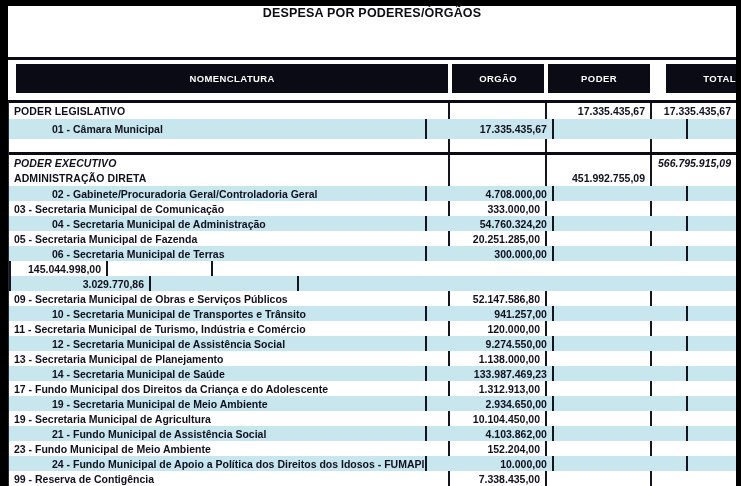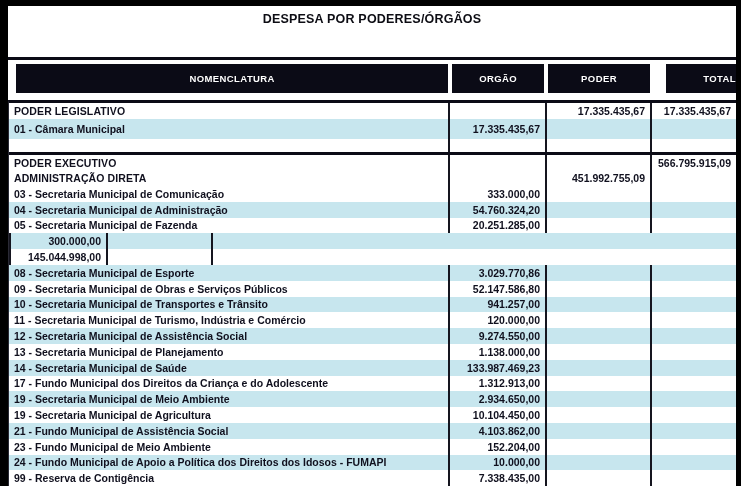--- a/index.html
+++ b/index.html
@@ -2,42 +2,42 @@
 <html><head>
 <meta charset="utf-8">
 <style>
   html,body{margin:0;padding:0;background:#000;}
   .screen{
     position:relative;width:741px;height:486px;background:#000;overflow:hidden;
     font-family:"Liberation Sans",sans-serif;color:#10101e;
   }
   .paper{position:absolute;left:8px;top:6px;right:5px;bottom:0;background:#ffffff;}
   .title{
-    margin-top:6px;text-align:center;font-size:12.5px;font-weight:700;
+    margin-top:0;text-align:center;font-size:12.5px;font-weight:700;
     letter-spacing:.2px;color:#0d0d14;
   }
   .header-topbar{position:absolute;left:0;right:0;top:51px;height:3px;background:#0b0b16;}
   .header-row{position:absolute;left:8px;right:0;top:58px;height:29px;display:flex;}
   .hcell{
     background:#0b0b16;color:#fff;font-weight:700;font-size:9.5px;letter-spacing:.4px;
     display:flex;align-items:center;justify-content:center;
   }
   .h-nome{width:435px;margin-right:4px;}
   .h-orgao{width:92px;margin-right:4px;}
   .h-poder{width:103px;margin-right:16px;}
   .h-total{flex:1;padding-left:37px;}
   .tbody{
     position:absolute;left:0;right:0;top:94px;bottom:0;
     border-top:3px solid #0b0b16;border-left:1px solid #2a2a35;
     display:flex;flex-direction:column;overflow:hidden;
   }
   .row{display:flex;align-items:stretch;min-height:0;}
   .row.grow{flex:1;}
   .c{display:flex;align-items:center;font-size:10.5px;background:#fff;min-width:0;overflow:hidden;white-space:nowrap;}
-  .row.shade .c{background:#c7e6ee;}
+  .row.shade .c{background:#c7e6ee;padding-left:43px;}
   .c.nome{width:434px;padding-left:5px;font-weight:600;}
   .c.num{justify-content:flex-end;padding-right:5px;font-weight:700;}
   .c.orgao{width:90px;}
   .c.poder{width:98px;}
   .c.total{flex:1;}
   .vl{width:2px;background:#15151f;flex:none;}
   .row.section .nome{font-weight:700;letter-spacing:.1px;}
   .divider{height:3px;background:#0b0b16;flex:none;}
 </style>
 </head>
@@ -75,38 +75,47 @@
         <div class="row" style="height: 13px; flex: 0 0 auto;">
           <div class="c nome"></div>
           <div class="vl"></div>
           <div class="c num orgao"></div>
           <div class="vl"></div>
           <div class="c num poder"></div>
           <div class="vl"></div>
           <div class="c num total"></div>
         </div>
         <div class="divider"></div>
-        <div class="row section" style="height: 15px; flex: 0 0 auto;">
+        <div class="row section" style="height: 15px; flex: 0 0 auto; font-style: italic;">
           <div class="c nome">PODER EXECUTIVO</div>
           <div class="vl"></div>
           <div class="c num orgao"></div>
           <div class="vl"></div>
           <div class="c num poder"></div>
           <div class="vl"></div>
           <div class="c num total">566.795.915,09</div>
         </div>
         <div class="row section" style="height: 16px; flex: 0 0 auto;">
           <div class="c nome">ADMINISTRAÇÃO DIRETA</div>
           <div class="vl"></div>
           <div class="c num orgao"></div>
           <div class="vl"></div>
           <div class="c num poder">451.992.755,09</div>
           <div class="vl"></div>
           <div class="c num total"></div>
         </div>
+        <div class="row shade grow">
+          <div class="c nome">02 - Gabinete/Procuradoria Geral/Controladoria Geral</div>
+          <div class="vl"></div>
+          <div class="c num orgao">4.708.000,00</div>
+          <div class="vl"></div>
+          <div class="c num poder"></div>
+          <div class="vl"></div>
+          <div class="c num total"></div>
+        </div>
         <div class="row grow">
           <div class="c nome">03 - Secretaria Municipal de Comunicação</div>
           <div class="vl"></div>
           <div class="c num orgao">333.000,00</div>
           <div class="vl"></div>
           <div class="c num poder"></div>
           <div class="vl"></div>
           <div class="c num total"></div>
         </div>
         <div class="row shade grow">
@@ -121,37 +130,37 @@
         <div class="row grow">
           <div class="c nome">05 - Secretaria Municipal de Fazenda</div>
           <div class="vl"></div>
           <div class="c num orgao">20.251.285,00</div>
           <div class="vl"></div>
           <div class="c num poder"></div>
           <div class="vl"></div>
           <div class="c num total"></div>
         </div>
         <div class="row shade grow">
+          <div class="c nome">06 - Secretaria Municipal de Terras</div>
           <div class="vl"></div>
           <div class="c num orgao">300.000,00</div>
           <div class="vl"></div>
           <div class="c num poder"></div>
           <div class="vl"></div>
           <div class="c num total"></div>
         </div>
         <div class="row grow">
           <div class="vl"></div>
           <div class="c num orgao">145.044.998,00</div>
           <div class="vl"></div>
           <div class="c num poder"></div>
           <div class="vl"></div>
           <div class="c num total"></div>
         </div>
         <div class="row shade grow">
-          <div class="c nome">08 - Secretaria Municipal de Esporte</div>
           <div class="vl"></div>
           <div class="c num orgao">3.029.770,86</div>
           <div class="vl"></div>
           <div class="c num poder"></div>
           <div class="vl"></div>
           <div class="c num total"></div>
         </div>
         <div class="row grow">
           <div class="c nome">09 - Secretaria Municipal de Obras e Serviços Públicos</div>
           <div class="vl"></div>

